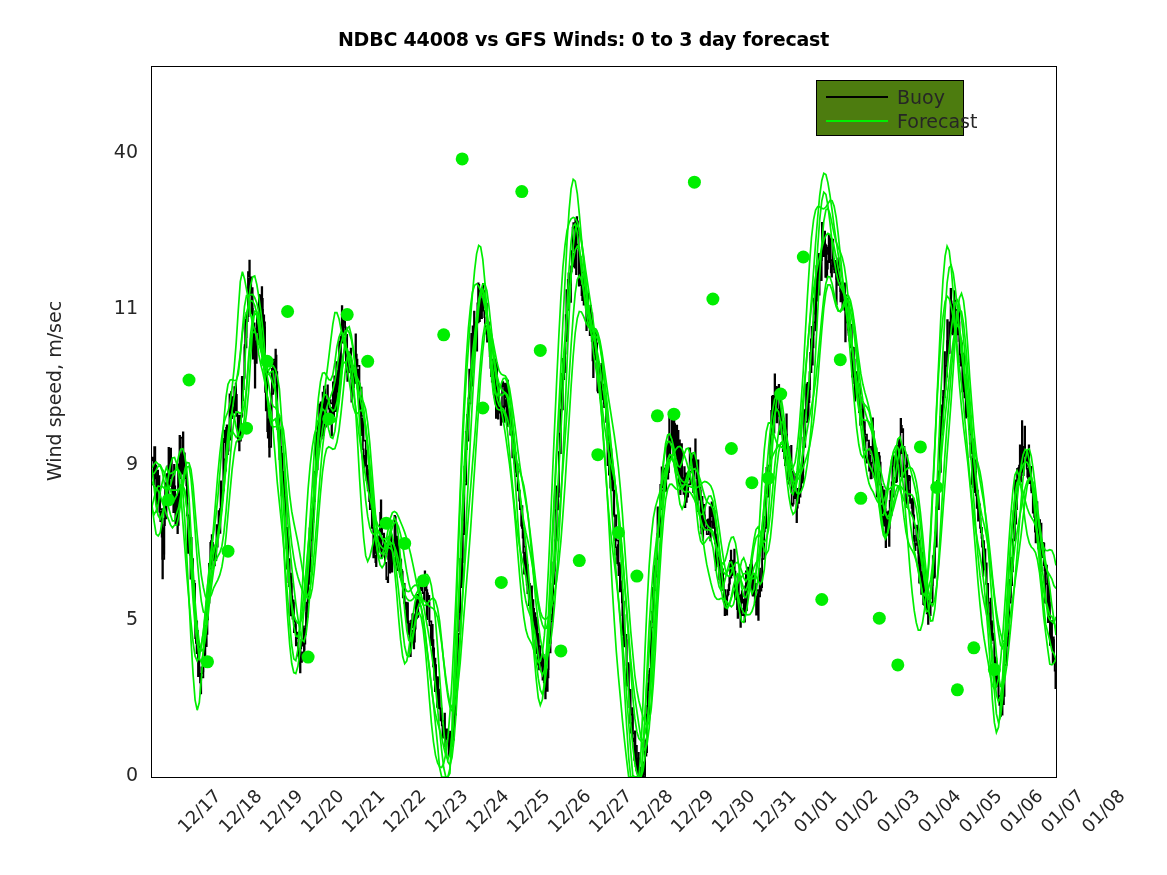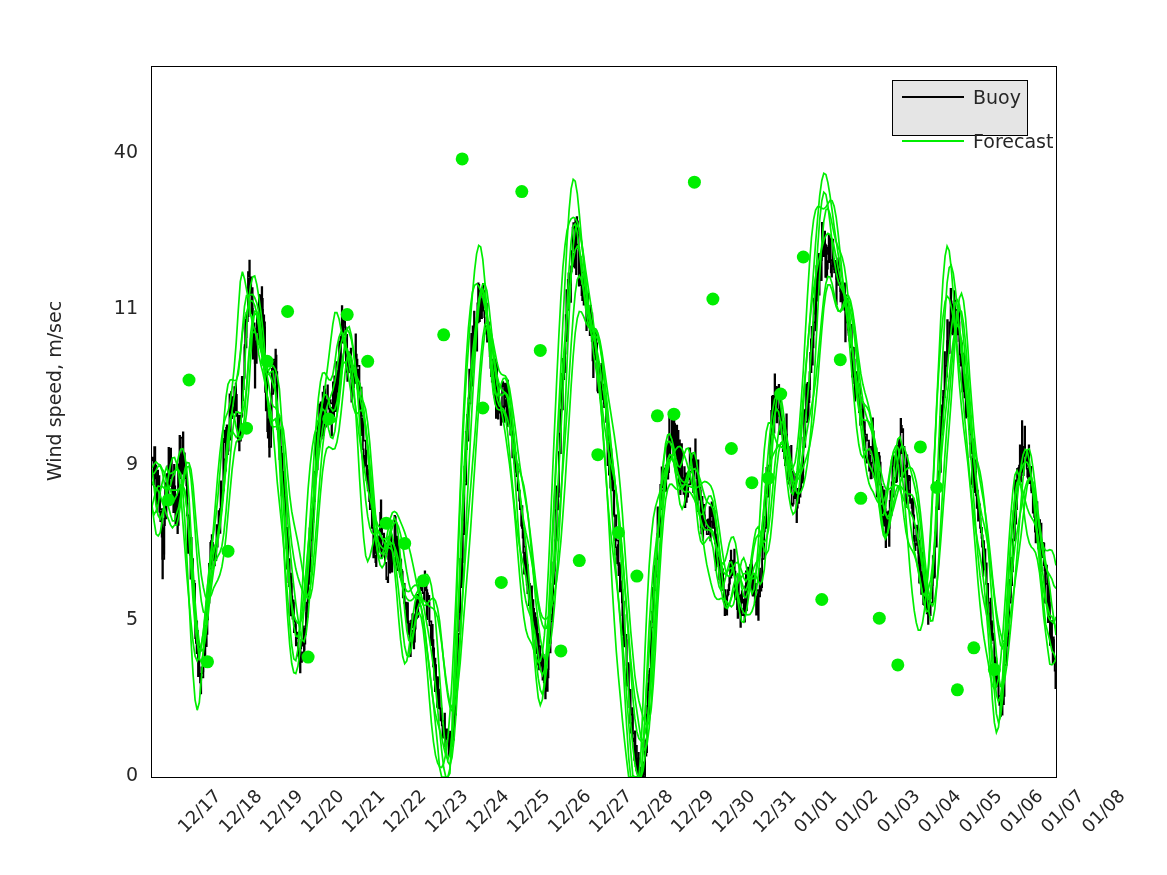--- a/index.html
+++ b/index.html
@@ -84,26 +84,26 @@
     position: absolute;
     font-size: 18px;
     color: #262626;
     white-space: nowrap;
     transform: rotate(-45deg);
     transform-origin: right top;
     text-align: right;
   }
   #legend {
     position: absolute;
-    left: 892px;
+    left: 816px;
     top: 80px;
-    width: 136px;
+    width: 148px;
     height: 56px;
     border: 1.4px solid #000000;
-    background: #e5e5e5;
+    background: #4d7c0f;
     box-sizing: border-box;
   }
   .legend-row {
     position: absolute;
     left: 0;
     width: 172px;
     height: 24px;
   }
   .legend-swatch {
     position: absolute;
@@ -119,20 +119,21 @@
     font-size: 19px;
     color: #262626;
     white-space: nowrap;
   }
 </style>
 </head>
 <body>
 
 <div id="figure">
 
+  <div id="chart-title">NDBC 44008 vs GFS Winds: 0 to 3 day forecast</div>
 
   <div id="y-axis-label">Wind speed, m/sec</div>
 
   <div id="ytick-labels">
       <div class="ytick-label" style="top: 765px;">0</div>
       <div class="ytick-label" style="top: 609.298px;">5</div>
       <div class="ytick-label" style="top: 453.596px;">9</div>
       <div class="ytick-label" style="top: 297.895px;">11</div>
       <div class="ytick-label" style="top: 142.193px;">40</div>
     </div>
@@ -248,19 +249,19 @@
         <circle cx="821.8" cy="580.8" r="6.5" fill="#00ee00"></circle>
         <circle cx="842.4" cy="602.6" r="6.5" fill="#00ee00"></circle>
       </svg>
   </div>
 
   <div id="legend">
     <div class="legend-row" style="top:4px;">
       <div class="legend-swatch" style="background:#000000;"></div>
       <div class="legend-text">Buoy</div>
     </div>
-    <div class="legend-row" style="top:28px;margin-top:20px;">
+    <div class="legend-row" style="top:28px;">
       <div class="legend-swatch" style="background:#00ee00;"></div>
       <div class="legend-text">Forecast</div>
     </div>
   </div>
 
 </div>
 
 </body></html>

